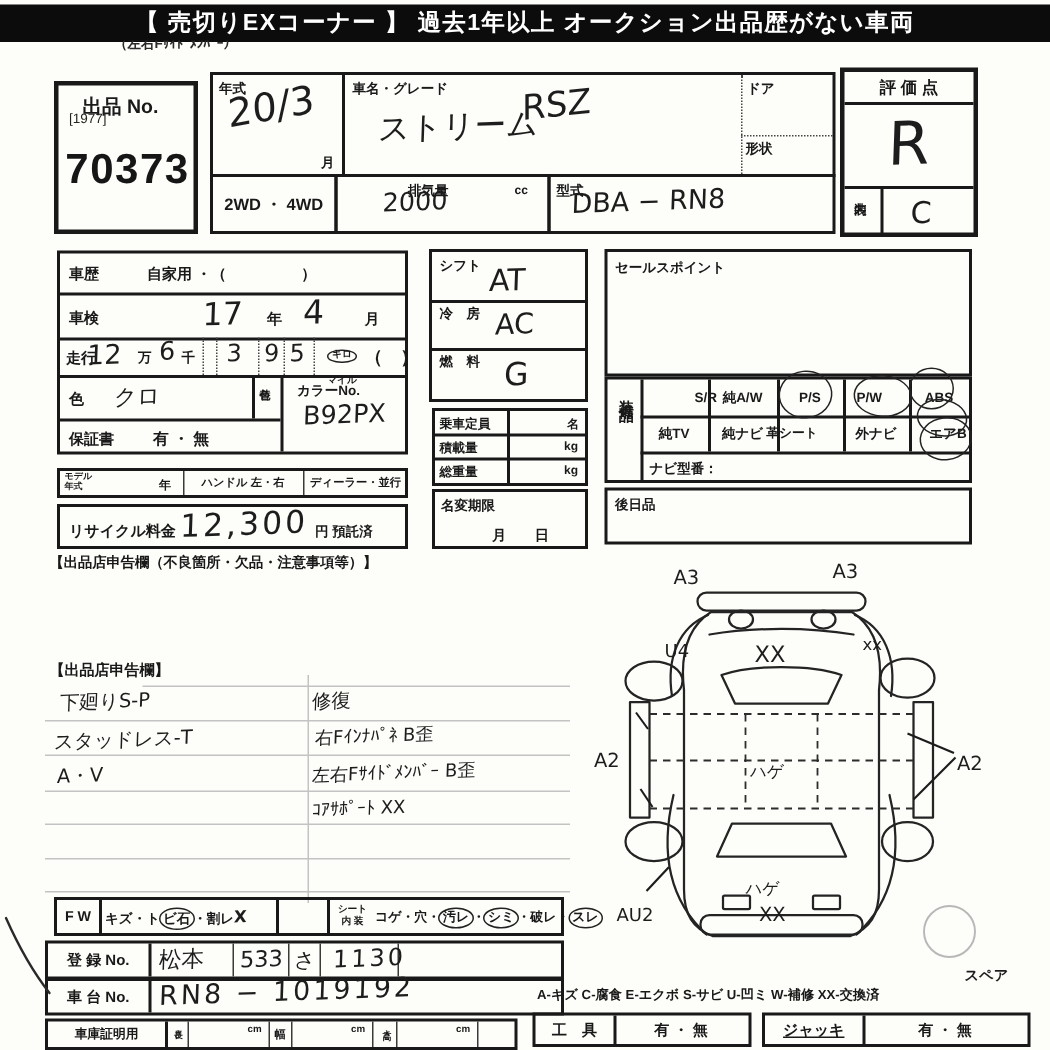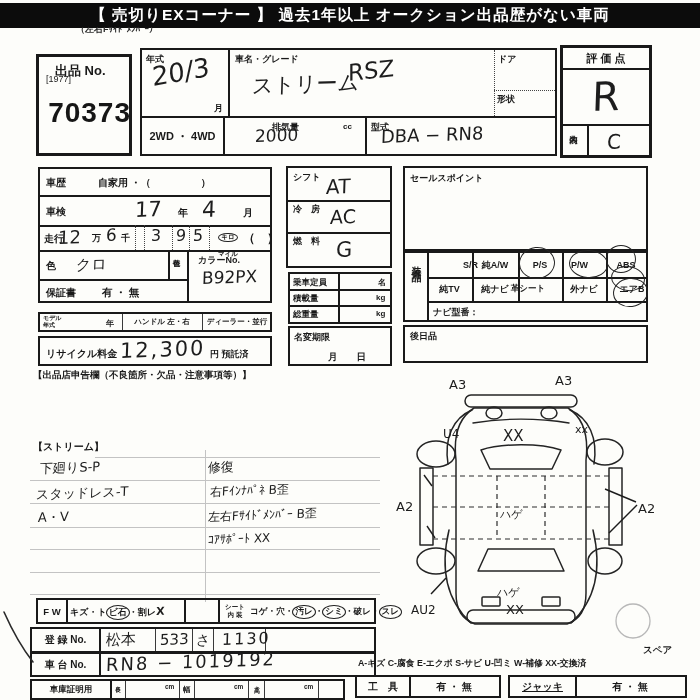--- a/index.html
+++ b/index.html
@@ -32,21 +32,21 @@
   <div class="abs ctr" style="left:0;top:3px;width:700px;height:25px;background:#0c0c0c;">
     <span class="lb" style="color:#fff;font-size:15.5px;letter-spacing:1px;">【 売切りEXコーナー 】 過去1年以上 オークション出品歴がない車両</span>
   </div>
   <div class="abs" style="left:76px;top:27px;width:150px;height:8px;overflow:hidden;">
     <span style="display:block;font-size:9px;font-weight:bold;color:#2a2a2a;transform:translateY(-4px);">（左右Fｻｲﾄﾞﾒﾝﾊﾞｰ）</span>
   </div>
 
   <div class="bx bx3" style="left:36px;top:54px;width:96px;height:102px;">
     <div class="abs lb" style="left:16px;top:5px;font-size:13px;">出品 No.</div>
     <div class="abs" style="left:7px;top:17px;font-size:9px;color:#222;">[1977]</div>
-    <div class="abs ctr" style="left:0;top:34px;width:92px;height:44px;justify-content:flex-end;">
+    <div class="abs ctr" style="left:0;top:34px;width:92px;height:44px;">
       <span style="font-size:28px;font-weight:bold;letter-spacing:1px;">70373</span>
     </div>
   </div>
 
   <div class="bx" style="left:140px;top:48px;width:90px;height:70px;">
     <div class="abs lb" style="left:4px;top:3px;font-size:9px;">年式</div>
     <div class="abs hw" style="left:10px;top:12px;font-size:26px;transform:rotate(-10deg) skewX(-6deg);">20/3</div>
     <div class="abs lb" style="left:72px;top:52px;font-size:9px;">月</div>
   </div>
   <div class="bx" style="left:228px;top:48px;width:329px;height:70px;">
@@ -233,21 +233,21 @@
   <div class="ring" style="left:519px;top:247px;width:34px;height:30px;transform:rotate(-6deg);"></div>
   <div class="ring" style="left:569px;top:250px;width:37px;height:26px;transform:rotate(4deg);"></div>
   <div class="ring" style="left:606px;top:245px;width:28px;height:26px;"></div>
   <div class="ring" style="left:611px;top:266px;width:32px;height:23px;transform:rotate(9deg);"></div>
   <div class="ring" style="left:613px;top:278px;width:33px;height:27px;transform:rotate(-7deg);"></div>
 
   <div class="bx" style="left:403px;top:325px;width:245px;height:38px;">
     <div class="abs lb" style="left:5px;top:3px;font-size:9px;">後日品</div>
   </div>
 
-  <div class="abs lb" style="left:33px;top:440px;font-size:10px;">【ストリーム】</div>
+  <div class="abs lb" style="left:33px;top:440px;font-size:10px;">【出品店申告欄】</div>
   <div class="gline" style="left:95px;top:457px;width:285px;"></div>
   <div class="gline" style="left:30px;top:480px;width:350px;"></div>
   <div class="gline" style="left:30px;top:503px;width:350px;"></div>
   <div class="gline" style="left:30px;top:527px;width:350px;"></div>
   <div class="gline" style="left:30px;top:549px;width:350px;"></div>
   <div class="gline" style="left:30px;top:572px;width:350px;"></div>
   <div class="gline" style="left:30px;top:594px;width:350px;"></div>
   <div class="gv" style="left:205px;top:450px;height:152px;"></div>
   <div class="abs hw" style="left:40px;top:460px;font-size:13px;">下廻りS-P</div>
   <div class="abs hw" style="left:36px;top:486px;font-size:13px;">スタッドレス-T</div>

